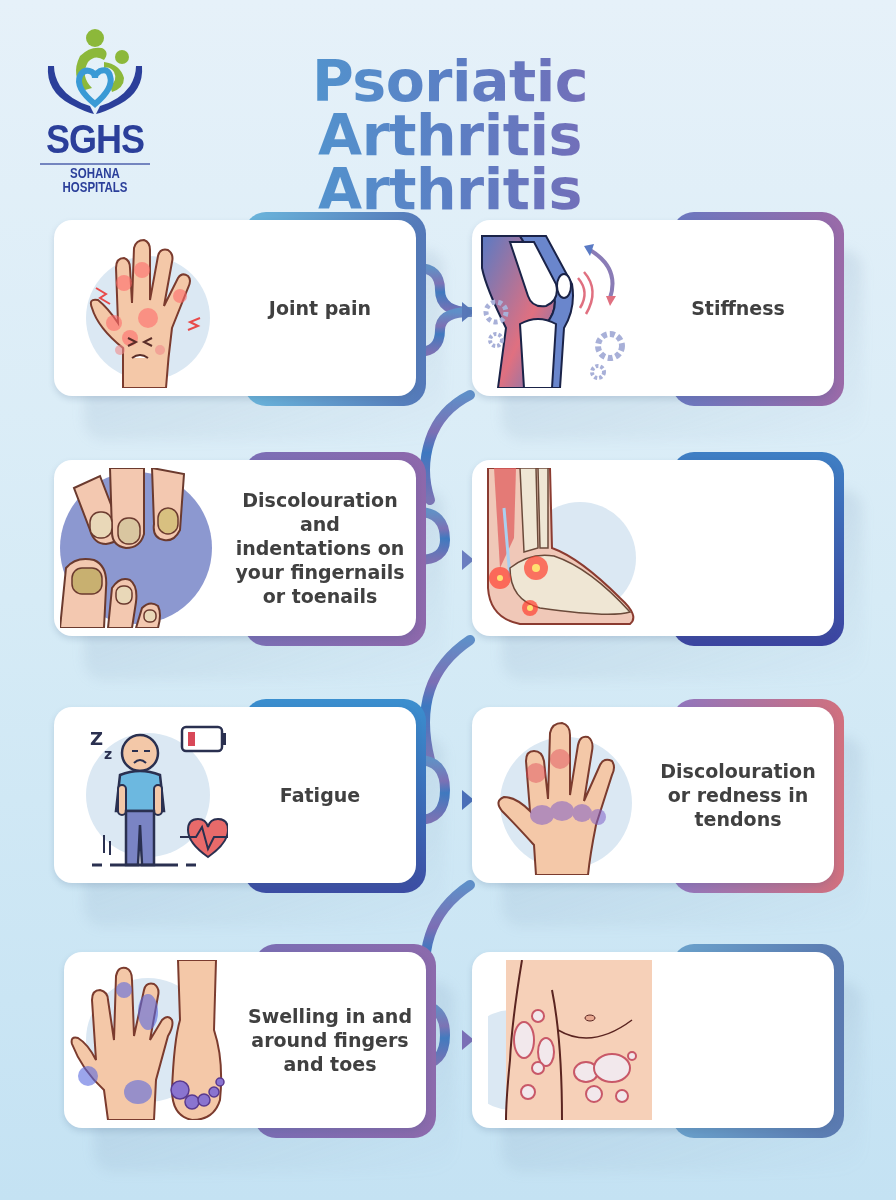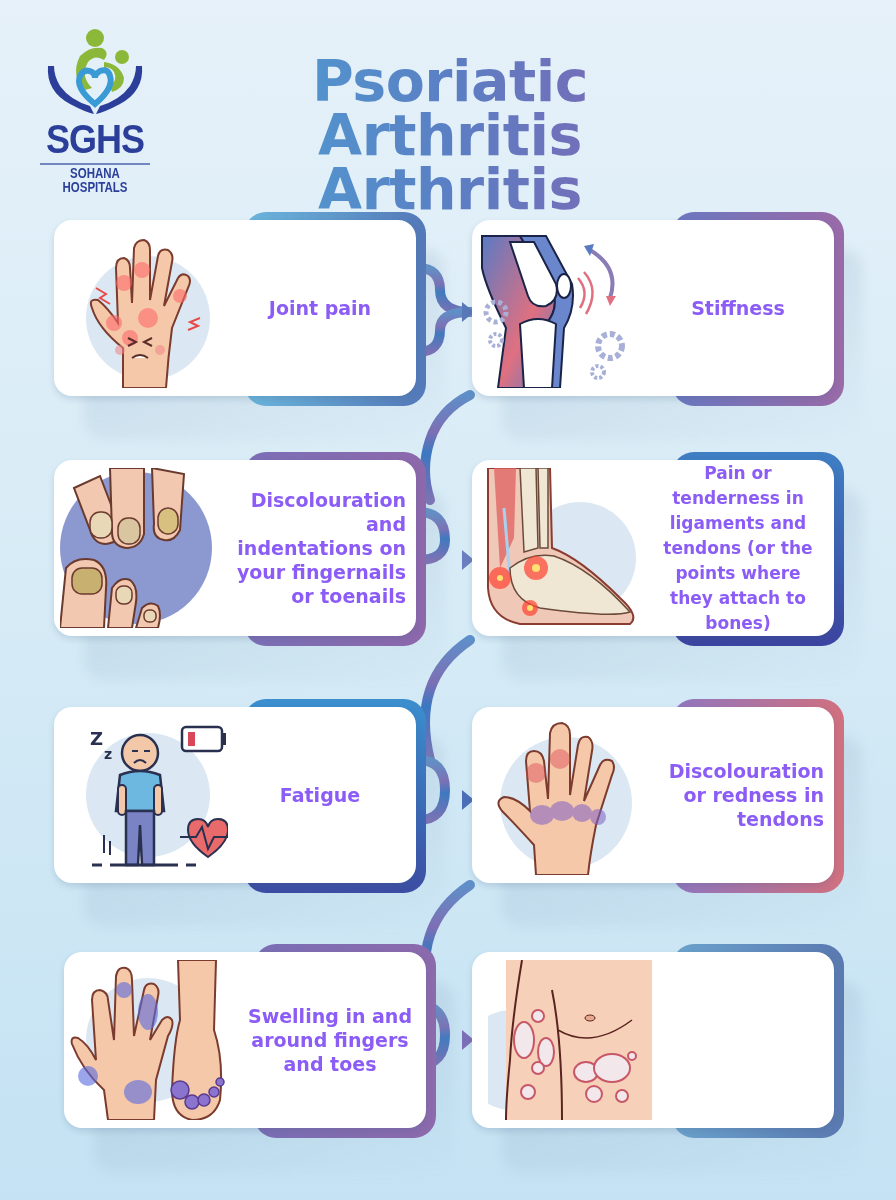--- a/index.html
+++ b/index.html
@@ -46,23 +46,23 @@
     box-shadow: 0 3px 6px rgba(60,90,130,0.18);
     display: flex; align-items: center; overflow: hidden;
   }
   .card-illus {
     position: absolute; left: 14px; top: 8px; width: 160px; height: 160px;
   }
   .card-text {
     position: absolute; left: 180px; width: 172px; top: 0; height: 176px;
     display: flex; align-items: center; justify-content: center;
     text-align: center; font-family: "DejaVu Sans", sans-serif;
-    font-weight: bold; font-size: 19px; line-height: 24px; color: #8b5cf6;
-  }
-  .card-text.left { justify-content: flex-start; text-align: right; }
+    font-weight: bold; font-size: 19px; line-height: 24px; color: #404040;
+  }
+  .card-text.left { justify-content: flex-start; text-align: center; }
   .card-text.small { font-size: 17px; line-height: 25px; }
 </style>
 </head>
 <body>
 
 <div class="logo">
   <svg width="110" height="95" viewBox="0 0 110 95" style="position:absolute;left:0;top:0;">
     <circle cx="55" cy="12" r="9" fill="#8cb83a"></circle>
     <circle cx="82" cy="31" r="7" fill="#8cb83a"></circle>
     <path d="M40 30 Q30 50 45 64 L52 62 Q40 50 48 36 Q55 28 64 34 Q70 26 62 22 Q50 20 40 30Z" fill="#8cb83a"></path>
@@ -206,21 +206,20 @@
           <circle cx="20" cy="110" r="11"></circle>
           <circle cx="56" cy="100" r="12"></circle>
           <circle cx="50" cy="140" r="8"></circle>
         </g>
       <g fill="#ffe070">
           <circle cx="20" cy="110" r="3"></circle>
           <circle cx="56" cy="100" r="4"></circle>
           <circle cx="50" cy="140" r="3"></circle>
         </g>
     </svg>
-    <div class="card-text small">Pain or tenderness in ligaments and tendons (or the points where they attach to bones)</div>
   </div>
 </div>
 
 <div class="card-wrap" style="left:54px; top:707px;">
   <div class="card-shadow"></div>
   <div class="card-back" style="left:190px; top:-8px; width:182px; height:194px; background:linear-gradient(180deg,#3b8fcf,#3c4da3);"></div>
   <div class="card">
     <svg class="card-illus" viewBox="0 0 160 160">
       <circle cx="80" cy="80" r="62" fill="#dbe8f3"></circle>
       <text x="22" y="30" font-family="DejaVu Sans, sans-serif" font-size="18" font-weight="bold" fill="#2a3050">Z</text>

